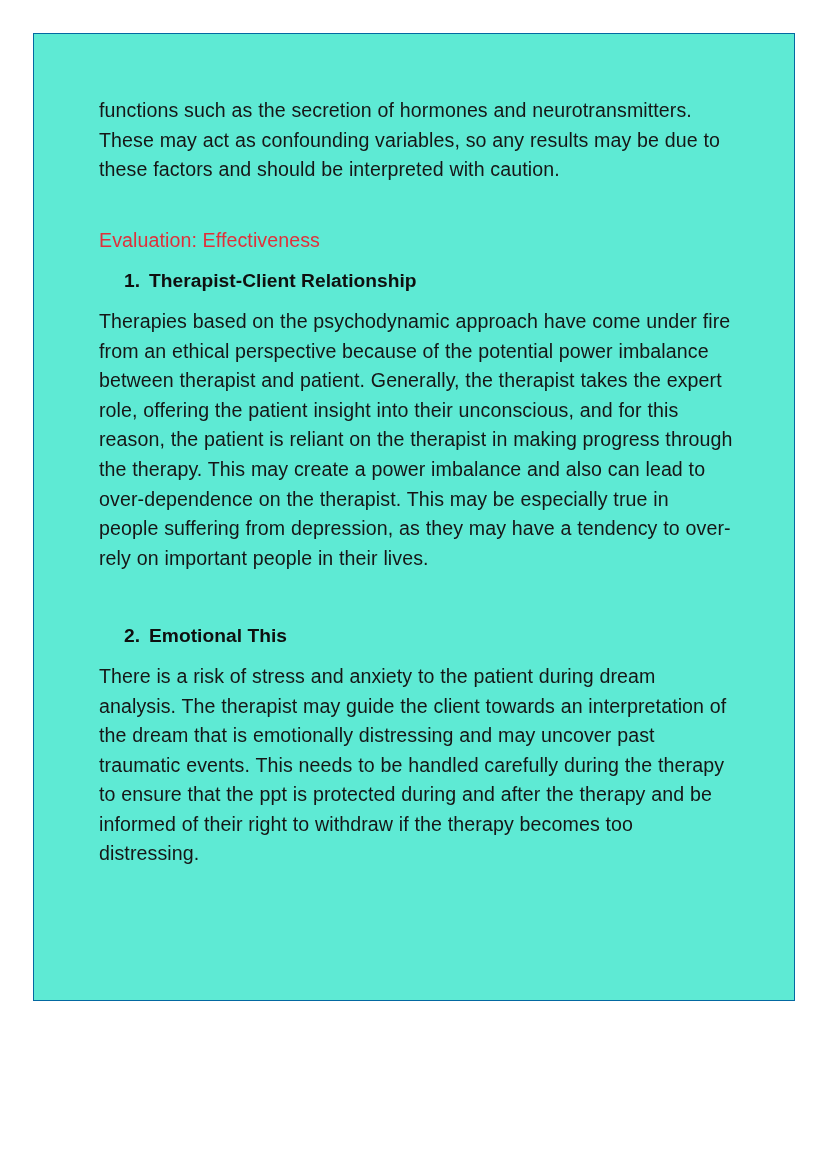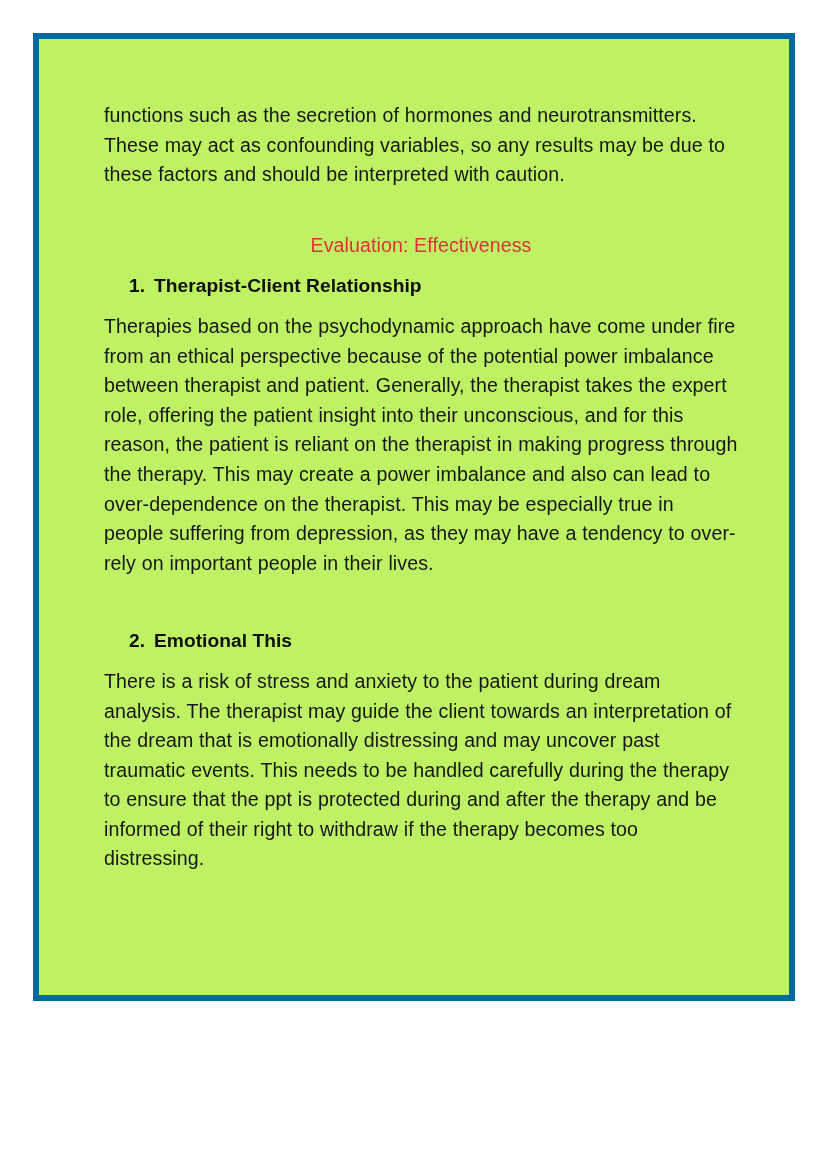--- a/index.html
+++ b/index.html
@@ -17,22 +17,22 @@
     overflow: hidden;
   }
 
   
   .page-sheet {
     position: absolute;
     left: 33px;
     top: 33px;
     width: 762px;
     height: 968px;
-    background: #bef264;
-    border: 6px solid #0369a1;
+    background: #5eead4;
+    border: 1px solid #0369a1;
     box-sizing: border-box;
     overflow: hidden;
   }
 
   
   .text-column {
     position: absolute;
     left: 65px;       
     top: 62px;        
     width: 634px;     
@@ -56,21 +56,20 @@
   .gap-after-h2    { height: 11px; }
 
   
   .section-heading-red {
     margin: 0;
     font-size: 19.6px;
     line-height: 29.6px;
     font-weight: normal;
     color: #E0303A;
     letter-spacing: 0.005em;
-    text-align: center;
   }
 
   
   .numbered-heading {
     display: flex;
     margin: 0;
     padding-left: 25px;          
     font-size: 19.2px;
     line-height: 29.6px;
     font-weight: bold;

